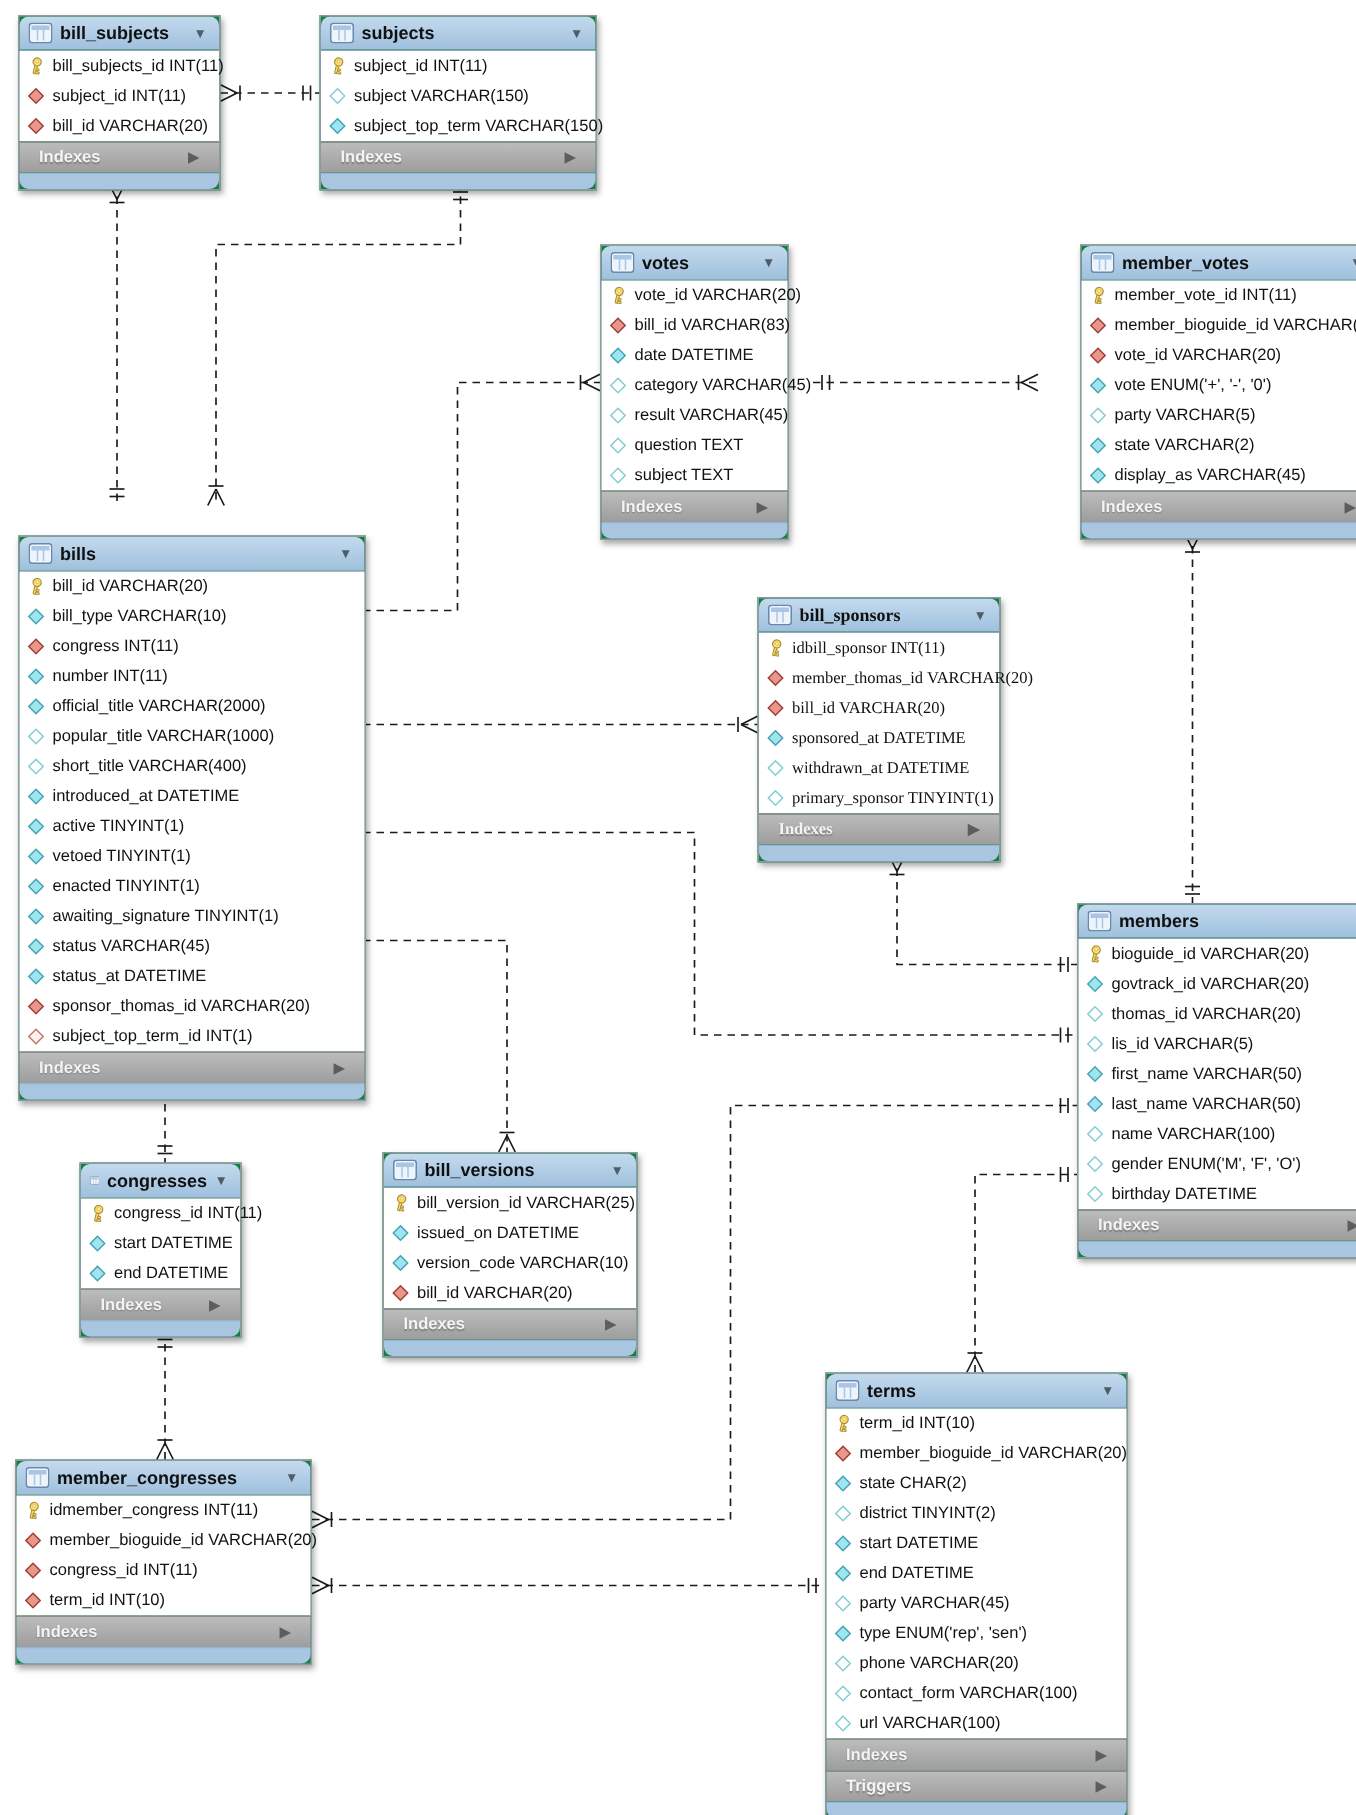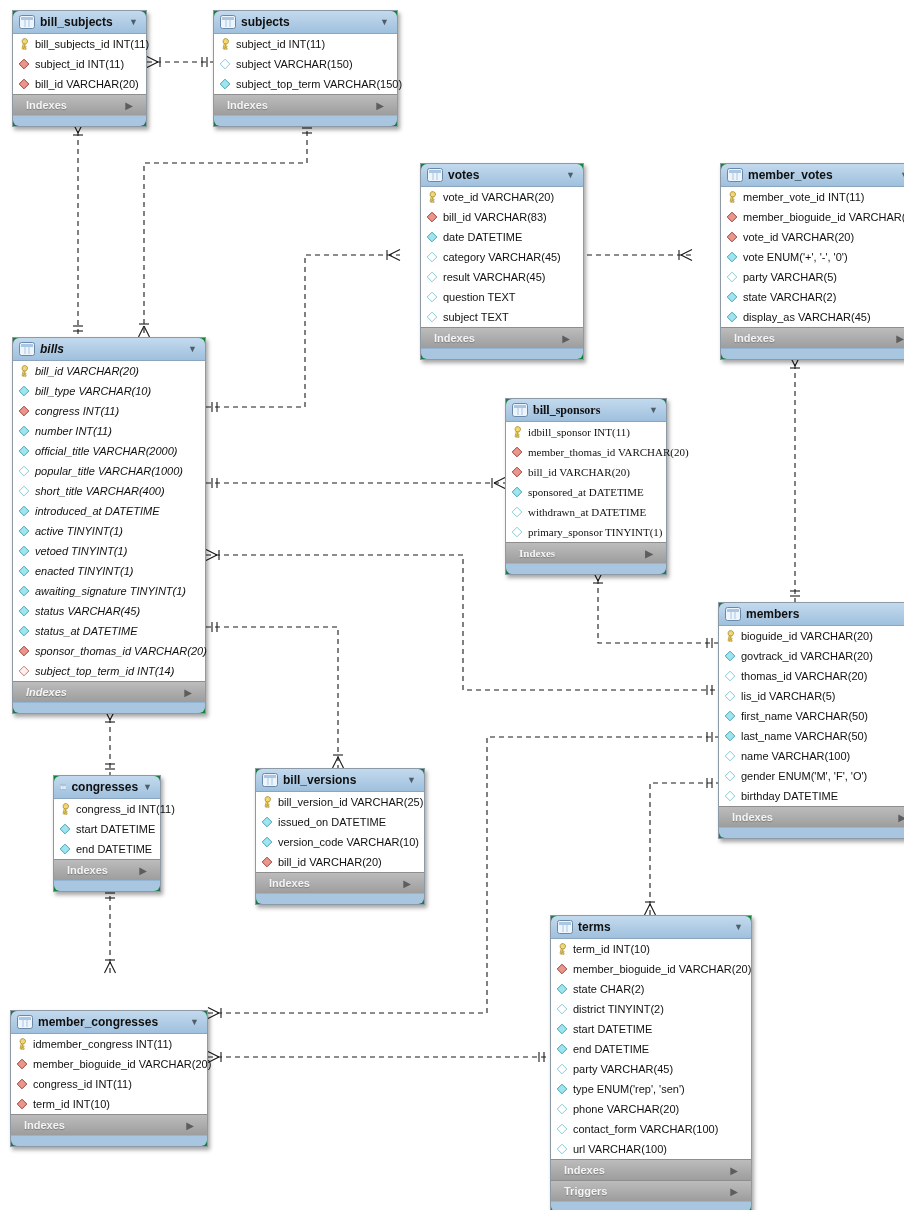--- a/index.html
+++ b/index.html
@@ -199,21 +199,21 @@
           </svg>
           <span>subject_top_term VARCHAR(150)</span>
         </div>
       </div>
       <div class="er-footer">
         <span>Indexes</span>
         <span class="er-footer-arrow">▶</span>
       </div>
       <div class="er-cap"></div>
     </div>
-    <div class="er-table" style="left: 420px; top: 163px; width: 164px;">
+    <div class="er-table" style="left: 400px; top: 163px; width: 126px;">
       <div class="er-header">
         <svg width="16" height="14" viewBox="0 0 16 14">
           <rect x="0.5" y="0.5" width="15" height="13" rx="2" fill="#eef4fb" stroke="#6a88a8"></rect>
           <rect x="2" y="2" width="12" height="3" fill="#a9c6e4"></rect>
           <rect x="5.5" y="2" width="1" height="10" fill="#a9c6e4"></rect>
           <rect x="9.5" y="2" width="1" height="10" fill="#a9c6e4"></rect>
         </svg>
         <span class="er-title">votes</span>
         <span class="er-header-arrow">▼</span>
       </div>
@@ -333,21 +333,21 @@
           </svg>
           <span>display_as VARCHAR(45)</span>
         </div>
       </div>
       <div class="er-footer">
         <span>Indexes</span>
         <span class="er-footer-arrow">▶</span>
       </div>
       <div class="er-cap"></div>
     </div>
-    <div class="er-table" style="left: 12px; top: 337px; width: 194px; font-style: italic;">
+    <div class="er-table" style="left: 12px; top: 357px; width: 232px;">
       <div class="er-header">
         <svg width="16" height="14" viewBox="0 0 16 14">
           <rect x="0.5" y="0.5" width="15" height="13" rx="2" fill="#eef4fb" stroke="#6a88a8"></rect>
           <rect x="2" y="2" width="12" height="3" fill="#a9c6e4"></rect>
           <rect x="5.5" y="2" width="1" height="10" fill="#a9c6e4"></rect>
           <rect x="9.5" y="2" width="1" height="10" fill="#a9c6e4"></rect>
         </svg>
         <span class="er-title">bills</span>
         <span class="er-header-arrow">▼</span>
       </div>
@@ -445,21 +445,21 @@
         <div class="er-row">
           <svg width="12" height="12" viewBox="0 0 12 12">
             <path d="M6 1.2 L10.8 6 L6 10.8 L1.2 6 Z" fill="#e9968c" stroke="#a04237" stroke-width="1"></path>
           </svg>
           <span>sponsor_thomas_id VARCHAR(20)</span>
         </div>
         <div class="er-row">
           <svg width="12" height="12" viewBox="0 0 12 12">
             <path d="M6 1.2 L10.8 6 L6 10.8 L1.2 6 Z" fill="#fdf1ef" stroke="#c07a70" stroke-width="1"></path>
           </svg>
-          <span>subject_top_term_id INT(14)</span>
+          <span>subject_top_term_id INT(1)</span>
         </div>
       </div>
       <div class="er-footer">
         <span>Indexes</span>
         <span class="er-footer-arrow">▶</span>
       </div>
       <div class="er-cap"></div>
     </div>
     <div class="er-table" style="left: 505px; top: 398px; width: 162px; font-family: Liberation Serif, serif;">
       <div class="er-header">
@@ -686,21 +686,21 @@
           </svg>
           <span>bill_id VARCHAR(20)</span>
         </div>
       </div>
       <div class="er-footer">
         <span>Indexes</span>
         <span class="er-footer-arrow">▶</span>
       </div>
       <div class="er-cap"></div>
     </div>
-    <div class="er-table" style="left: 10px; top: 973px; width: 198px; margin-top: 37px;">
+    <div class="er-table" style="left: 10px; top: 973px; width: 198px;">
       <div class="er-header">
         <svg width="16" height="14" viewBox="0 0 16 14">
           <rect x="0.5" y="0.5" width="15" height="13" rx="2" fill="#eef4fb" stroke="#6a88a8"></rect>
           <rect x="2" y="2" width="12" height="3" fill="#a9c6e4"></rect>
           <rect x="5.5" y="2" width="1" height="10" fill="#a9c6e4"></rect>
           <rect x="9.5" y="2" width="1" height="10" fill="#a9c6e4"></rect>
         </svg>
         <span class="er-title">member_congresses</span>
         <span class="er-header-arrow">▼</span>
       </div>

